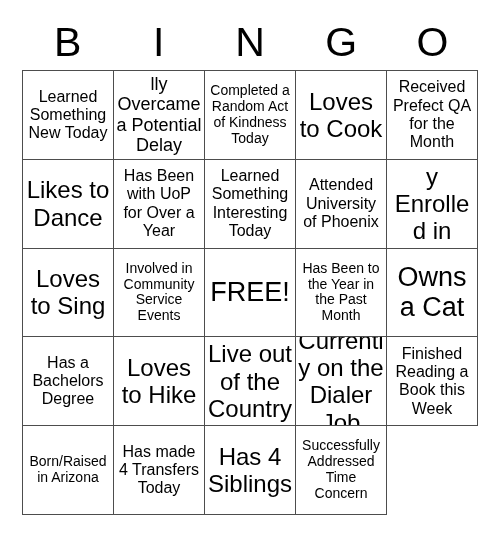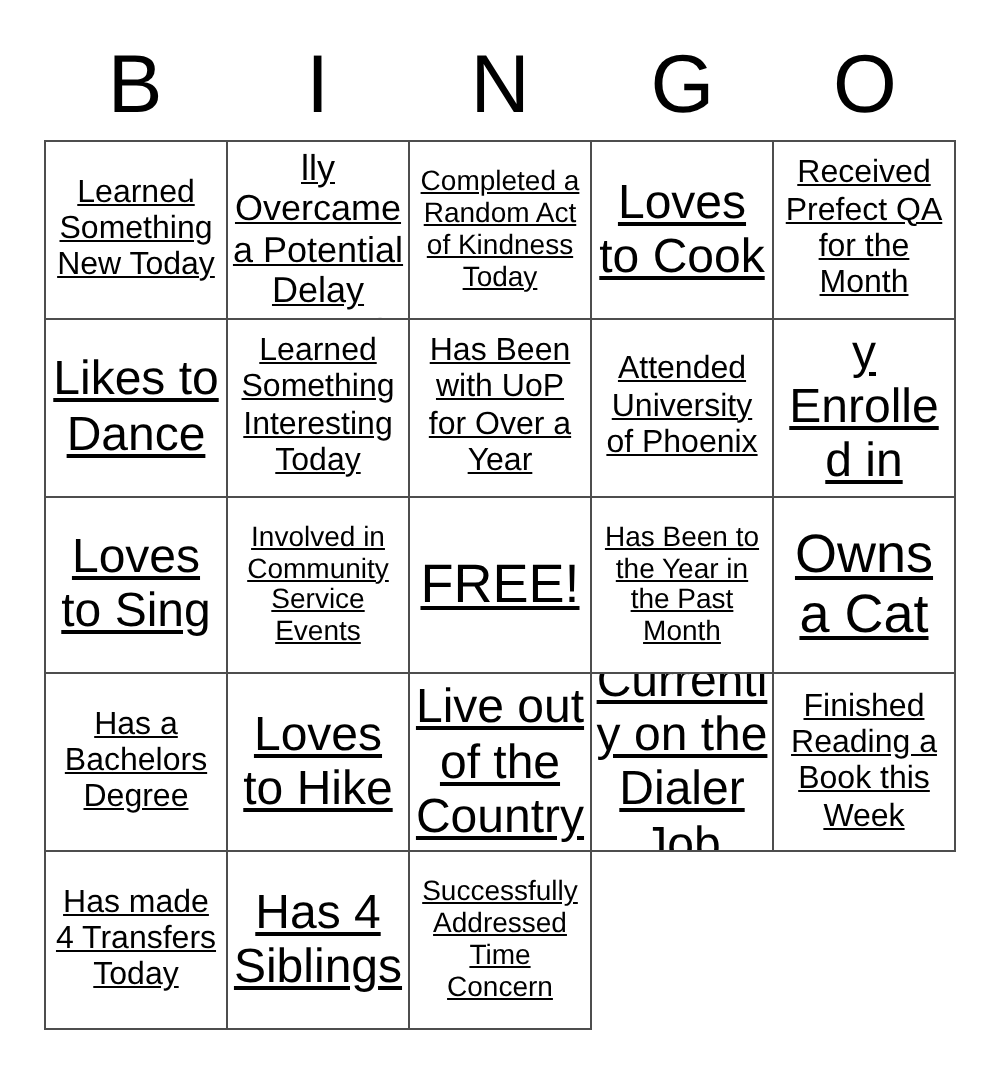--- a/index.html
+++ b/index.html
@@ -48,21 +48,20 @@
     left: 22px;
     top: 70px;
     width: 456px;
     height: 445px;
     box-sizing: border-box;
     display: grid;
     grid-template-columns: repeat(5, 1fr);
     grid-template-rows: repeat(5, 1fr);
     border-top: 1px solid #4d4d4d;
     border-left: 1px solid #4d4d4d;
-    text-decoration: underline;
   }
   .bingo-cell {
     box-sizing: border-box;
     border-right: 1px solid #4d4d4d;
     border-bottom: 1px solid #4d4d4d;
     display: flex;
     align-items: center;
     justify-content: center;
     text-align: center;
     padding: 1px 2px;
@@ -109,24 +108,24 @@
       <div class="bingo-cell">
         <span class="cell-text fs-xl">Loves to Cook</span>
       </div>
       <div class="bingo-cell">
         <span class="cell-text fs-md">Received Prefect QA for the Month</span>
       </div>
       <div class="bingo-cell">
         <span class="cell-text fs-xl">Likes to Dance</span>
       </div>
       <div class="bingo-cell">
-        <span class="cell-text fs-md">Learned Something Interesting Today</span>
+        <span class="cell-text fs-md">Has Been with UoP for Over a Year</span>
       </div>
       <div class="bingo-cell">
-        <span class="cell-text fs-md">Has Been with UoP for Over a Year</span>
+        <span class="cell-text fs-md">Learned Something Interesting Today</span>
       </div>
       <div class="bingo-cell">
         <span class="cell-text fs-md">Attended University of Phoenix</span>
       </div>
       <div class="bingo-cell">
         <span class="cell-text fs-lg">Currently Enrolled in School</span>
       </div>
       <div class="bingo-cell">
         <span class="cell-text fs-xl">Loves to Sing</span>
       </div>
@@ -151,20 +150,23 @@
       <div class="bingo-cell">
         <span class="cell-text fs-xl">Live out of the Country</span>
       </div>
       <div class="bingo-cell">
         <span class="cell-text fs-lg">Currently on the Dialer Job</span>
       </div>
       <div class="bingo-cell">
         <span class="cell-text fs-md">Finished Reading a Book this Week</span>
       </div>
       <div class="bingo-cell">
+        <span class="cell-text fs-sm">Born/Raised in Arizona</span>
+      </div>
+      <div class="bingo-cell">
         <span class="cell-text fs-md">Has made 4 Transfers Today</span>
       </div>
       <div class="bingo-cell">
         <span class="cell-text fs-xl">Has 4 Siblings</span>
       </div>
       <div class="bingo-cell">
         <span class="cell-text fs-sm">Successfully Addressed Time Concern</span>
       </div>
     </div>
 

